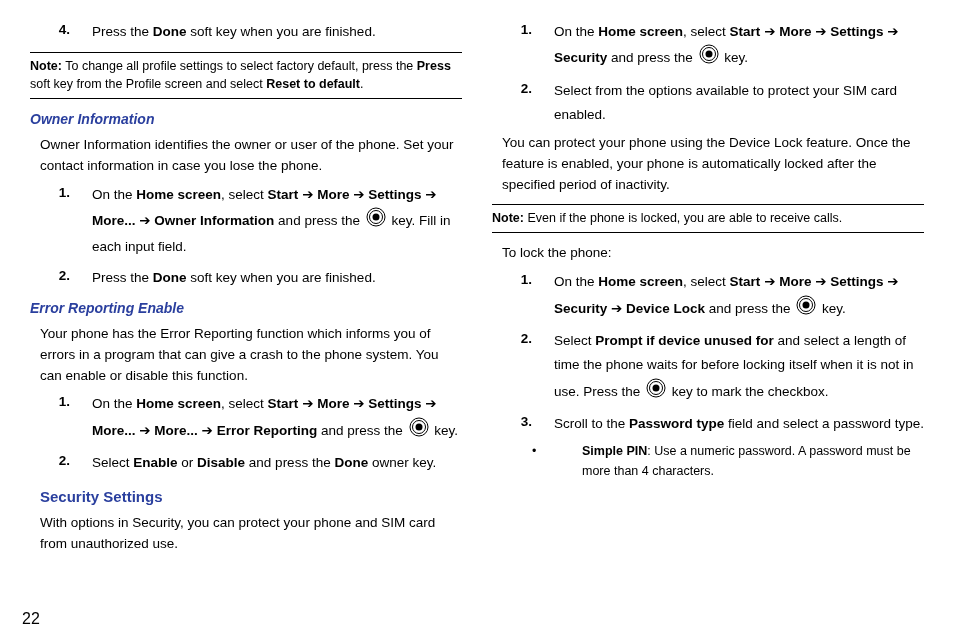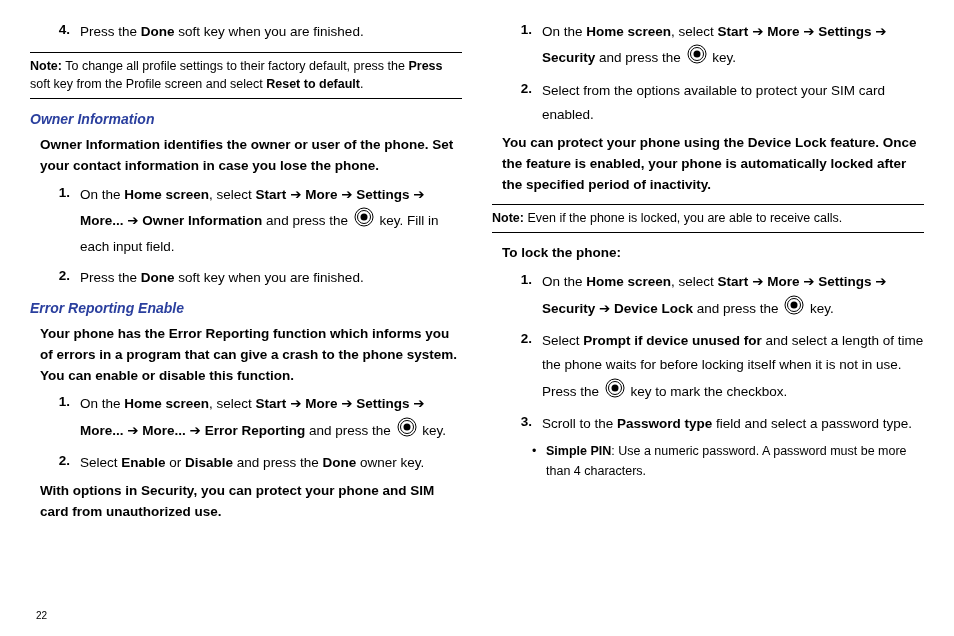--- a/index.html
+++ b/index.html
@@ -16,44 +16,44 @@
     display: flex;
     padding: 20px 30px 0 30px;
     gap: 30px;
     height: 590px;
   }
   .col {
     flex: 1;
     font-size: 13.5px;
     line-height: 1.55;
   }
-  .col p { margin: 0 0 6px 0; font-weight: bold; }
+  .col p { margin: 0 0 6px 0; }
   .num-item {
     display: flex;
     margin-bottom: 6px;
   }
   .num-item .num {
     width: 26px;
     flex-shrink: 0;
     font-weight: bold;
     text-align: right;
     padding-right: 10px;
   }
-  .num-item .txt { flex: 1; line-height: 1.8; }
+  .num-item .txt { flex: 1; line-height: 1.8; margin-left: 12px; }
   .bullet-item {
     display: flex;
     margin-left: 26px;
     margin-bottom: 4px;
     font-size: 12.5px;
   }
   .bullet-item .dot {
     width: 14px;
     flex-shrink: 0;
   }
-  .bullet-item .txt { flex: 1; }
+  .bullet-item .txt { flex: 1; margin-left: 36px; }
   .note-box {
     border-top: 1px solid #000;
     border-bottom: 1px solid #000;
     padding: 5px 0;
     margin: 8px 0 10px 0;
     font-size: 12.5px;
     line-height: 1.4;
   }
   .h-sub {
     color: #2a3f9e;
@@ -68,42 +68,42 @@
     font-size: 15px;
     margin: 10px 0 4px 0;
   }
   .bold { font-weight: bold; }
   .key-circle {
     display: inline-block;
     vertical-align: middle;
     margin: 0 2px;
   }
   .page-num {
-    font-size: 10px;
-    padding-left: 36px;
+    font-size: 16px;
+    padding-left: 22px;
   }
   .indent { padding-left: 10px; }
   .list-block { padding-left: 14px; }
 </style>
 </head>
 <body>
 
 <div class="page">
 
   <div class="col">
 
     <div class="list-block">
       <div class="num-item">
         <div class="num">4.</div>
         <div class="txt"><span>Press the </span><span class="bold">Done</span><span> soft key when you are finished.</span></div>
       </div>
     </div>
 
     <div class="note-box">
-      <span class="bold">Note:</span><span> To change all profile settings to their factory default, press the </span><span class="bold">Press</span><span> soft key from the Profile screen and select </span><span class="bold">Reset to default</span><span>.</span>
+      <span class="bold">Note:</span><span> To change all profile settings to select factory default, press the </span><span class="bold">Press</span><span> soft key from the Profile screen and select </span><span class="bold">Reset to default</span><span>.</span>
     </div>
 
     <div class="h-sub">Owner Information</div>
     <p class="indent">Owner Information identifies the owner or user of the phone. Set your contact information in case you lose the phone.</p>
 
     <div class="list-block">
       <div class="num-item">
         <div class="num">1.</div>
         <div class="txt"><span>On the </span><span class="bold">Home screen</span><span>, select </span><span class="bold">Start</span><span> ➔ </span><span class="bold">More</span><span> ➔ </span><span class="bold">Settings</span><span> ➔ </span><span class="bold">More...</span><span> ➔ </span><span class="bold">Owner Information</span><span> and press the </span><span class="key-circle"><svg width="20" height="20" viewBox="0 0 20 20">
                 <circle cx="10" cy="10" r="9" fill="none" stroke="#000" stroke-width="1"></circle>
@@ -128,20 +128,21 @@
                 <circle cx="10" cy="10" r="6.5" fill="none" stroke="#000" stroke-width="1"></circle>
                 <circle cx="10" cy="10" r="3.5" fill="#000"></circle>
               </svg></span><span> key.</span></div>
       </div>
       <div class="num-item">
         <div class="num">2.</div>
         <div class="txt"><span>Select </span><span class="bold">Enable</span><span> or </span><span class="bold">Disable</span><span> and press the </span><span class="bold">Done</span><span> owner key.</span></div>
       </div>
     </div>
 
+    <div class="h-sec indent">Security Settings</div>
     <p class="indent">With options in Security, you can protect your phone and SIM card from unauthorized use.</p>
 
   </div>
 
   <div class="col">
 
     <div class="list-block">
       <div class="num-item">
         <div class="num">1.</div>
         <div class="txt"><span>On the </span><span class="bold">Home screen</span><span>, select </span><span class="bold">Start</span><span> ➔ </span><span class="bold">More</span><span> ➔ </span><span class="bold">Settings</span><span> ➔ </span><span class="bold">Security</span><span> and press the </span><span class="key-circle"><svg width="20" height="20" viewBox="0 0 20 20">

